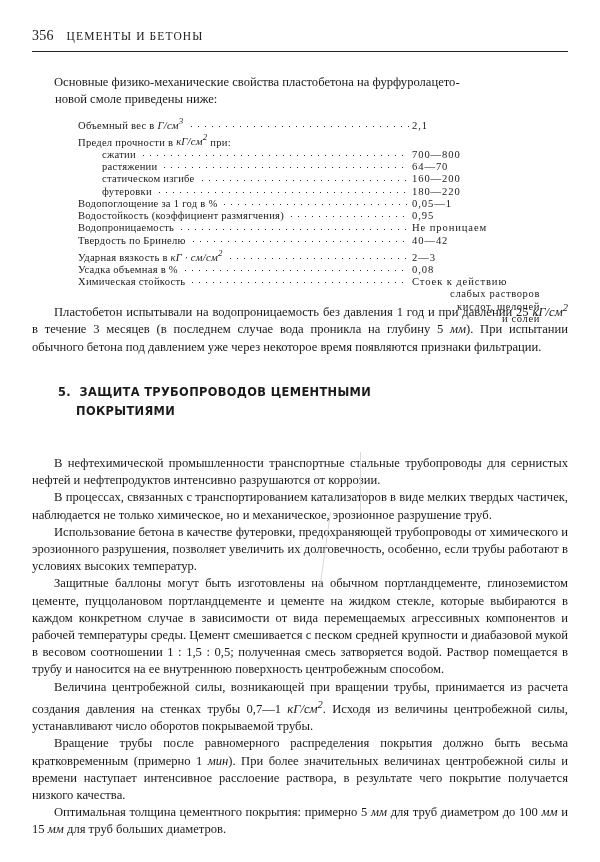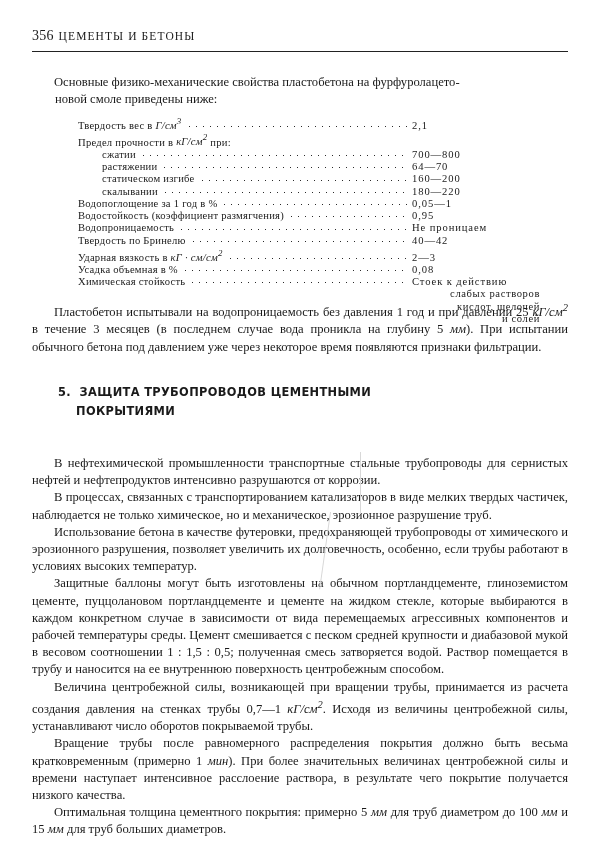--- a/index.html
+++ b/index.html
@@ -36,21 +36,21 @@
     letter-spacing: 0.6px;
     white-space: nowrap;
   }
   .folio {
     font-size: 14px;
     letter-spacing: 0.2px;
   }
   .head-title {
     font-size: 11.5px;
     letter-spacing: 1.1px;
-    margin-left: 5px;
+    margin-left: 13px;
   }
   .head-rule {
     position: absolute;
     left: 32px;
     top: 51px;
     width: 536px;
     height: 1px;
     background: #222;
   }
 
@@ -145,21 +145,21 @@
   <div class="head-rule"></div>
 
   <div class="tb" style="top:74px;">
     <p><span>Основные физико-механические свойства пластобетона на фурфуролацето-</span></p>
     <p class="noind"><span>новой смоле приведены ниже:</span></p>
   </div>
 
   <div class="proplist">
 
     <div class="prow">
-      <span class="plabel"><span>Твердость вес в </span><span class="it"><span>Г/см</span><sup>3</sup></span></span>
+      <span class="plabel"><span>Объемный вес в </span><span class="it"><span>Г/см</span><sup>3</sup></span></span>
       <span class="leader"></span>
       <span class="pval">2,1</span>
     </div>
 
     <div class="prow nolead">
       <span class="plabel"><span>Предел прочности в </span><span class="it"><span>кГ/см</span><sup>2</sup></span><span> при:</span></span>
       <span class="leader"></span>
       <span class="pval"></span>
     </div>
 
@@ -175,21 +175,21 @@
       <span class="pval">64—70</span>
     </div>
 
     <div class="prow">
       <span class="plabel ind">статическом изгибе</span>
       <span class="leader"></span>
       <span class="pval">160—200</span>
     </div>
 
     <div class="prow">
-      <span class="plabel ind">скалывании</span>
+      <span class="plabel ind">футеровки</span>
       <span class="leader"></span>
       <span class="pval">180—220</span>
     </div>
 
     <div class="prow">
       <span class="plabel">Водопоглощение за 1 год в %</span>
       <span class="leader"></span>
       <span class="pval">0,05—1</span>
     </div>
 

